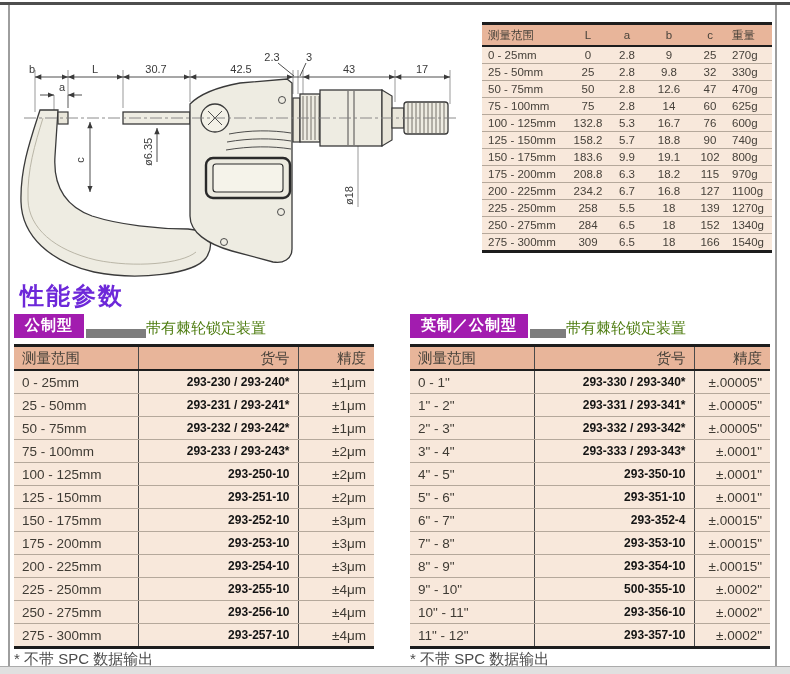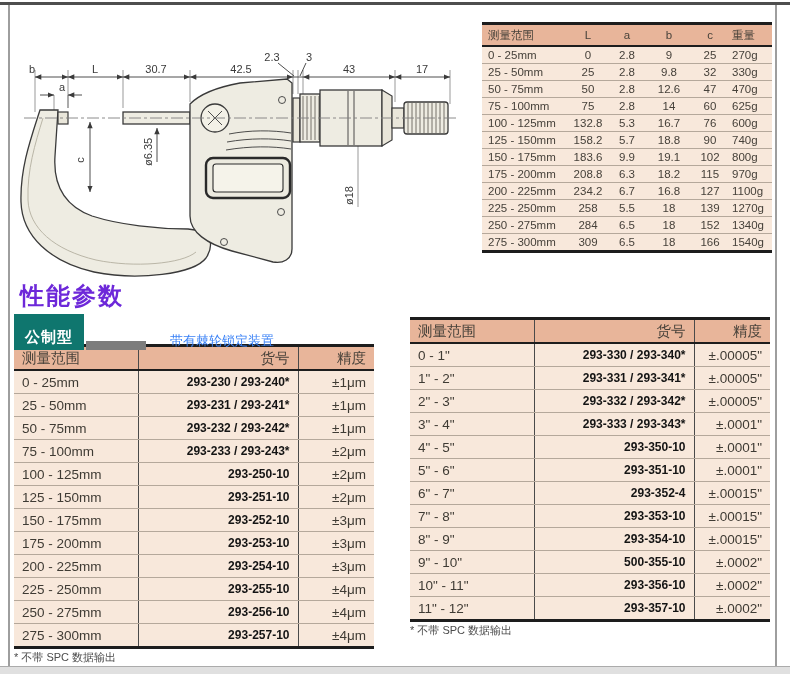--- a/index.html
+++ b/index.html
@@ -27,37 +27,37 @@
   .spec-table td{background:#f8e8db;text-align:center;padding:1.5px 4px;line-height:13px;border-bottom:1px solid #b5a89b;}
   .spec-table th:first-child,.spec-table td:first-child{text-align:left;padding-left:6px;}
   .spec-table th:last-child,.spec-table td:last-child{text-align:left;padding-right:6px;}
   .spec-table tr:last-child td{border-bottom:none;}
 
   
   .perf-block{position:absolute;top:314px;width:360px;}
   .perf-block.metric{left:14px;}
   .perf-block.inch{left:410px;}
   .badge-row{height:27px;white-space:nowrap;}
-  .badge{display:inline-block;background:#0f766e;color:#ffffff;font-weight:bold;font-size:15px;
-         padding:14px 11px 3px;letter-spacing:1px;vertical-align:bottom;}
+  .badge{display:inline-block;background:#a21caf;color:#ffffff;font-weight:bold;font-size:15px;
+         padding:2px 11px 3px;letter-spacing:1px;vertical-align:bottom;}
   .badge-bar{display:inline-block;height:9px;background:#7d7d7d;vertical-align:bottom;margin:0 0 0 2px;}
   .bar-long{width:60px}.bar-short{width:36px}
-  .badge-sub{display:inline-block;margin-left:24px;font-size:13px;color:#3b82f6;vertical-align:bottom;}
+  .badge-sub{display:inline-block;font-size:15px;color:#4d7c0f;vertical-align:bottom;}
   .perf-table{width:360px;border-collapse:collapse;table-layout:fixed;margin-top:3px;
               border-top:3px solid #1d1d1d;border-bottom:3px solid #1d1d1d;font-size:13.5px;color:#3f3b34;}
   .perf-table col:nth-child(1){width:124px}
   .perf-table col:nth-child(2){width:160px}
   .perf-table col:nth-child(3){width:76px}
   .perf-table th{background:#e8b59a;font-weight:normal;font-size:14.5px;text-align:left;color:#48423a;
                  padding:3px 8px;line-height:16px;border-bottom:2px solid #1d1d1d;}
   .perf-table td{background:#f8e8db;text-align:left;padding:1.5px 8px;line-height:19px;border-bottom:1px solid #b5a89b;}
   .perf-table th + th,.perf-table td + td{border-left:1.5px solid #4a4a4a;text-align:right;}
   .perf-table td:nth-child(2){font-weight:bold;color:#141414;font-size:12px;}
   .perf-table tr:last-child td{border-bottom:none;}
-  .footnote{margin-top:1px;font-size:11px;color:#4b4b4b;}
+  .footnote{margin-top:1px;font-size:15px;color:#4b4b4b;}
 
   
   .drawing{position:absolute;left:10px;top:50px;width:460px;height:232px;}
   .drawing .part{fill:#eeece2;stroke:#3a3a3a;stroke-width:1.3;}
   .drawing .part2{fill:#e9e6da;stroke:#3a3a3a;stroke-width:1.2;}
   .drawing .dim{stroke:#3a3a3a;stroke-width:0.9;fill:none;}
   .drawing .ext{stroke:#6e6e6e;stroke-width:0.7;}
   .drawing .detail{stroke:#3a3a3a;stroke-width:0.9;fill:none;}
   .drawing .tick{stroke:#55534c;stroke-width:0.8;}
   .drawing text{font-family:"Liberation Sans",sans-serif;font-size:11px;fill:#3a3a3a;}
@@ -385,20 +385,23 @@
             <td>275 - 300mm</td>
             <td>293-257-10</td>
             <td>±4μm</td>
           </tr>
         </tbody>
     </table>
     <div class="footnote">* 不带 SPC 数据输出</div>
   </div>
 
   <div class="perf-block inch">
+    <div class="badge-row">
+      <span class="badge">英制／公制型</span><span class="badge-bar bar-short"></span><span class="badge-sub">带有棘轮锁定装置</span>
+    </div>
     <table class="perf-table">
       <colgroup>
           <col>
           <col>
           <col>
         </colgroup>
       <thead>
           <tr>
             <th>测量范围</th>
             <th>货号</th>

